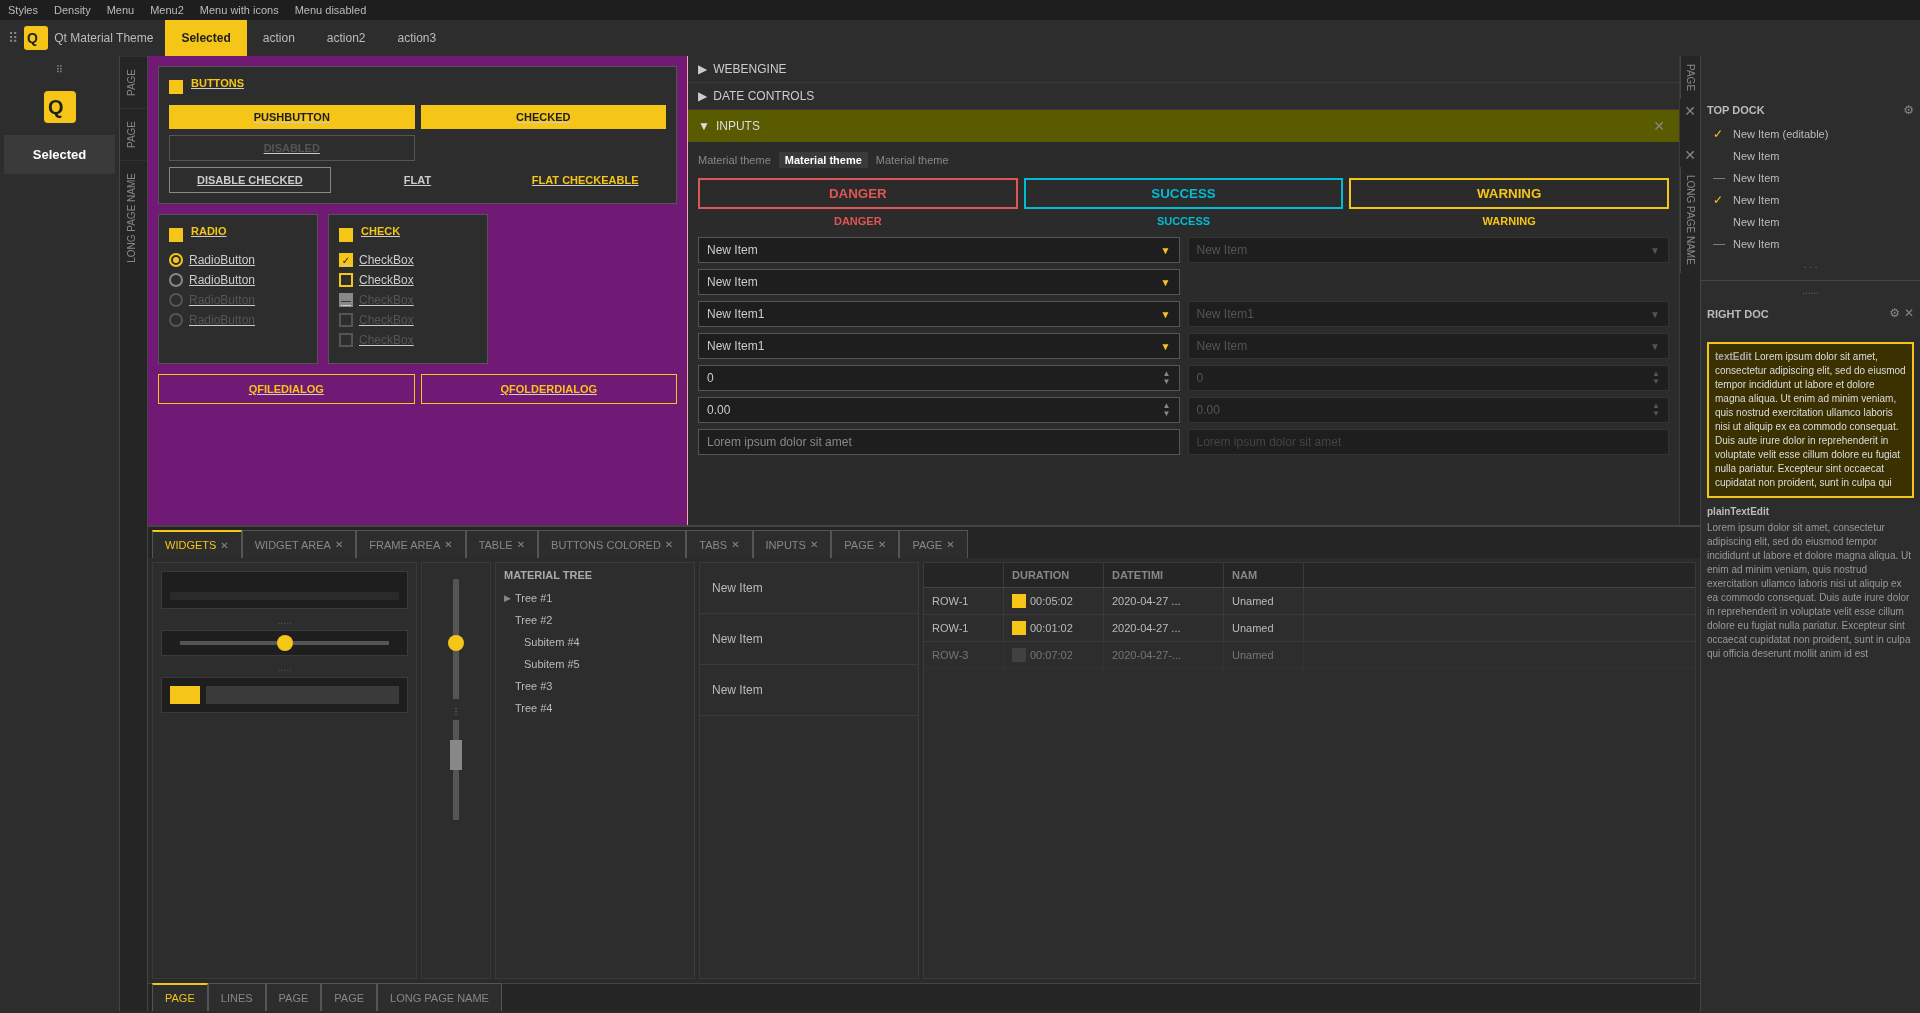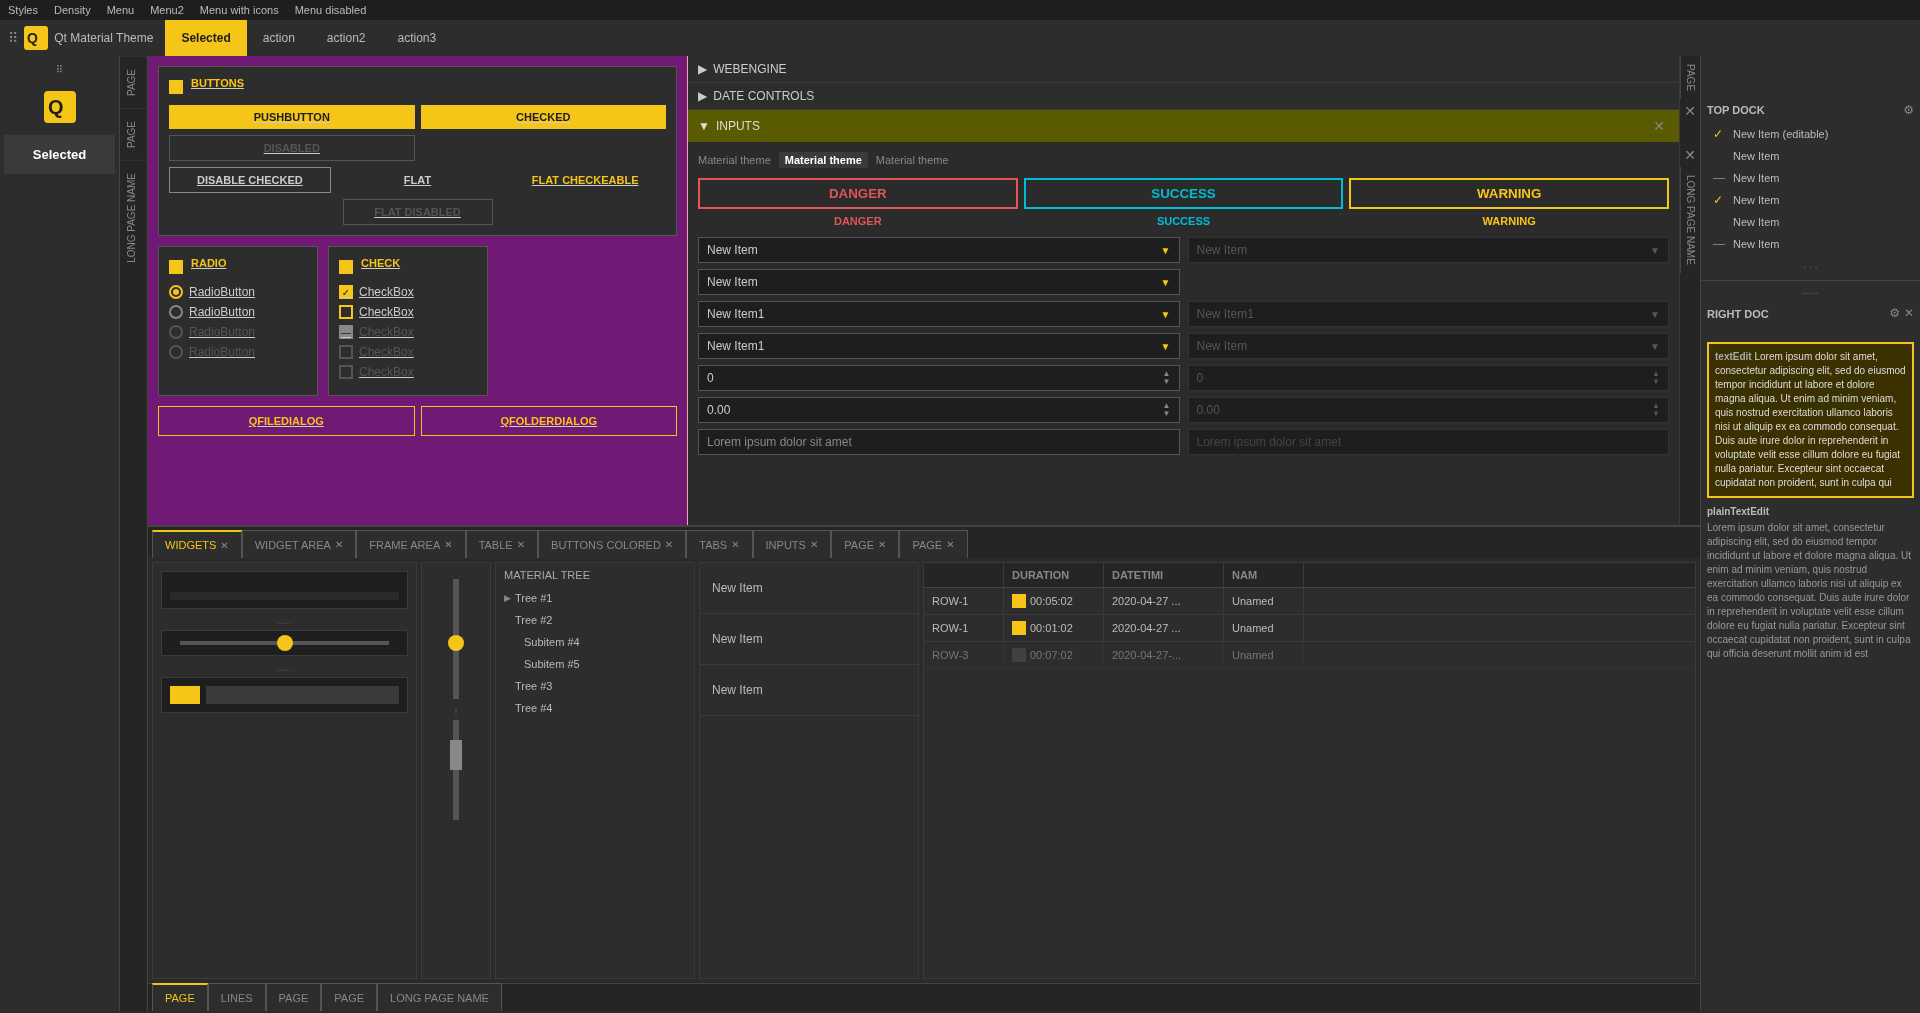--- a/index.html
+++ b/index.html
@@ -518,21 +518,21 @@
     .tree-panel {
       width: 200px;
       background: #2d2d2d;
       border: 1px solid #3a3a3a;
       overflow: hidden;
     }
     .tree-header {
       padding: 6px 8px;
       font-size: 11px;
       color: #aaa;
-      font-weight: normal;
+      font-weight: bold;
     }
     .tree-item {
       padding: 5px 8px;
       font-size: 11px;
       color: #bbb;
       cursor: pointer;
       display: flex;
       align-items: center;
       gap: 4px;
     }
@@ -795,23 +795,20 @@
           <div class="buttons-grid">
             <button class="btn btn-yellow">PUSHBUTTON</button>
             <button class="btn btn-yellow">CHECKED</button>
             <button class="btn btn-disabled">DISABLED</button>
           </div>
           <div class="buttons-row2">
             <button class="btn btn-outline">DISABLE CHECKED</button>
             <button class="btn btn-flat">FLAT</button>
             <button class="btn btn-flat-check">FLAT CHECKEABLE</button>
           </div>
-          <div class="buttons-row3">
-            <button class="btn btn-disabled" style="width:150px;">FLAT DISABLED</button>
-          </div>
         </div>
 
         <div class="two-sections">
 
           <div class="section-box" style="width:160px;">
             <div class="section-header-row">
               <span class="section-icon"></span>
               <span class="section-title">RADIO</span>
             </div>
             <div class="radio-item">

